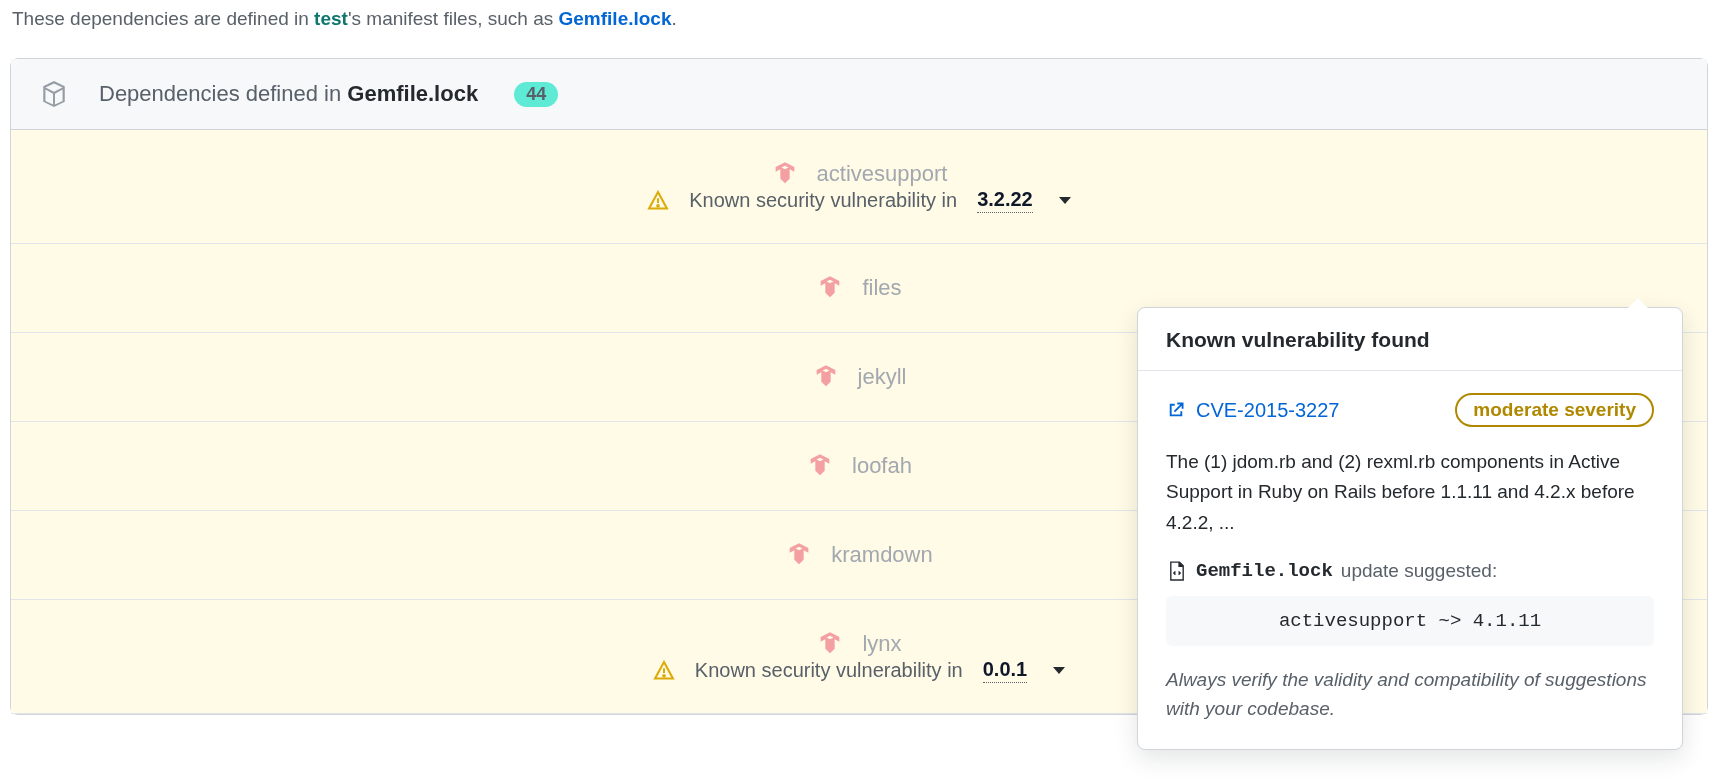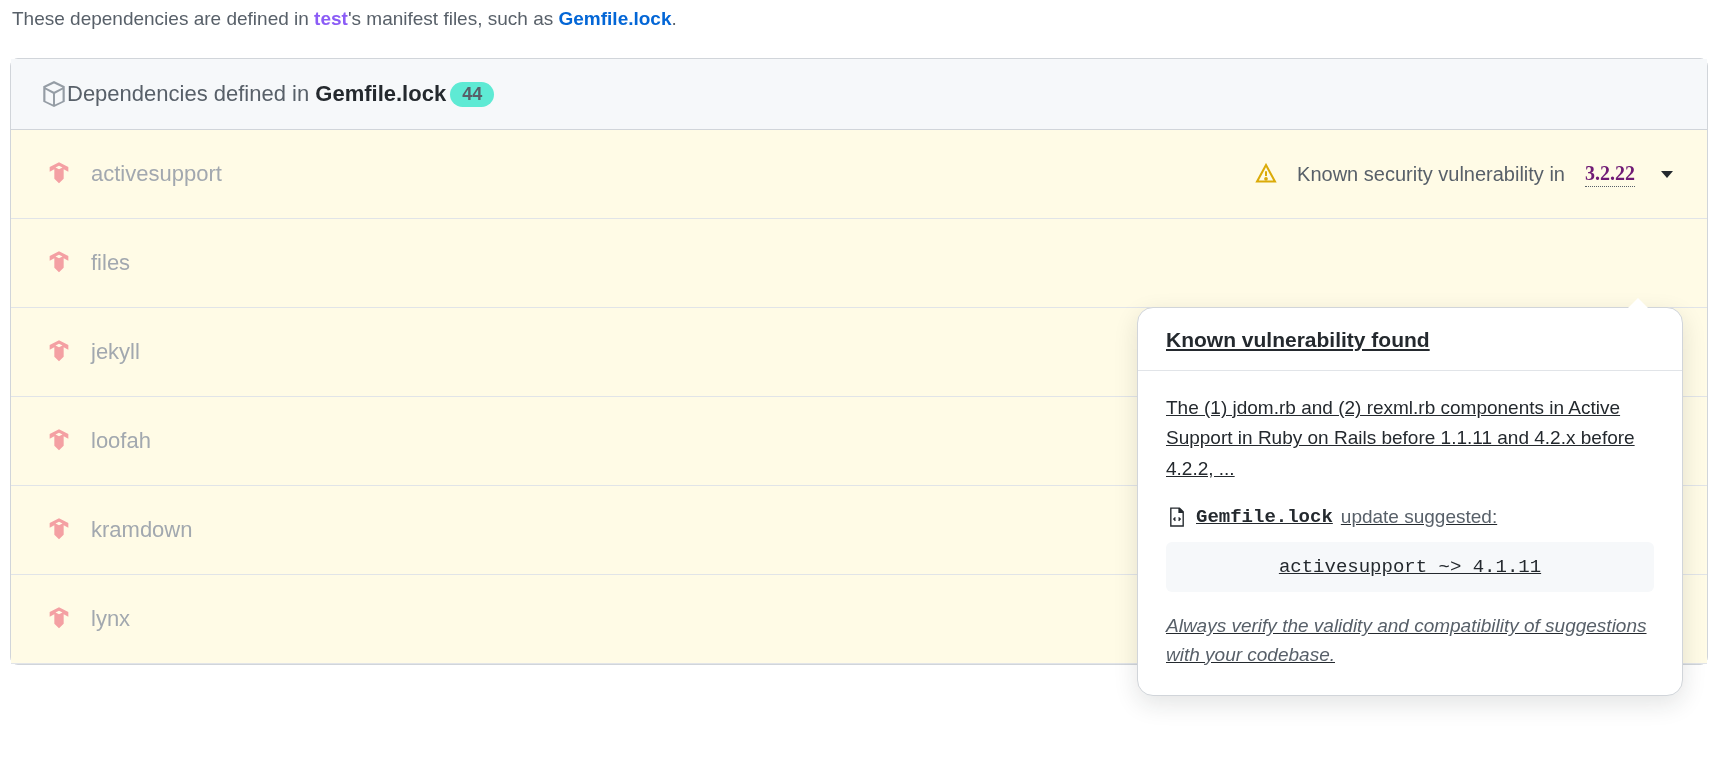--- a/index.html
+++ b/index.html
@@ -10,36 +10,36 @@
     background: #fff;
     width: 1718px;
     height: 780px;
     overflow: hidden;
   }
   .intro {
     padding: 8px 12px 28px 12px;
     color: #586069;
     font-size: 19px;
   }
-  .intro strong { color: #8b5cf6; font-weight: 600; }
+  .intro strong { color: #0f766e; font-weight: 600; }
   .intro a { color: #0366d6; text-decoration: none; font-weight: 600; }
   .panel {
     border: 1px solid #d1d5da;
     border-radius: 8px;
     margin: 0 10px;
     overflow: visible;
     position: relative;
   }
   .panel-header {
     background: #f6f8fa;
     border-bottom: 1px solid #d1d5da;
     padding: 22px 30px;
     display: flex;
     align-items: center;
-    gap: 0;
+    gap: 32px;
     color: #586069;
     font-size: 22px;
   }
   .panel-header strong { color: #24292e; font-weight: 600; }
   .count-badge {
     background: #5eead4;
     color: #586069;
     border-radius: 20px;
     padding: 2px 12px;
     font-size: 18px;
@@ -47,21 +47,21 @@
     margin-left: 4px;
   }
   .dep-row {
     display: flex;
     align-items: center;
     justify-content: space-between;
     padding: 30px 34px;
     border-bottom: 1px solid #e1e4e8;
     position: relative;
   }
-  .dep-row.warn { background: #fffbe6; }
+  .dep-row.warn { background: #fffbe6; flex-direction: column; }
   .dep-left {
     display: flex;
     align-items: center;
     gap: 18px;
   }
   .rubygem-icon {
     width: 28px;
     height: 28px;
     flex-shrink: 0;
   }
@@ -70,44 +70,43 @@
     font-size: 22px;
   }
   .dep-right {
     display: flex;
     align-items: center;
     gap: 20px;
     color: #586069;
     font-size: 20px;
   }
   .dep-right strong.version {
-    font-family: Liberation Serif, serif;
-    color: #701a75;
+    font-family: Liberation Sans, sans-serif;
+    color: #0f172a;
     font-weight: 700;
     border-bottom: 1px dotted #586069;
     padding-bottom: 1px;
   }
   .dropdown-caret {
     width: 0; height: 0;
     border-left: 6px solid transparent;
     border-right: 6px solid transparent;
     border-top: 7px solid #24292e;
     margin-left: 6px;
   }
   .popover {
     position: absolute;
     top: 248px;
     right: 24px;
     width: 546px;
     background: #fff;
     border: 1px solid #d1d5da;
-    border-radius: 16px;
+    border-radius: 8px;
     box-shadow: 0 8px 24px rgba(27,31,35,0.12);
     z-index: 50;
-    text-decoration: underline;
   }
   .popover::before {
     content: "";
     position: absolute;
     top: -10px;
     right: 34px;
     width: 0; height: 0;
     border-left: 10px solid transparent;
     border-right: 10px solid transparent;
     border-bottom: 10px solid #fff;
@@ -286,20 +285,31 @@
       </span>
       <span>Known security vulnerability in</span>
       <strong class="version">0.0.1</strong>
       <span class="dropdown-caret"></span>
     </div>
   </div>
 
   <div class="popover">
     <div class="popover-header">Known vulnerability found</div>
     <div class="popover-body">
+      <div class="cve-row">
+        <a class="cve-link" href="#">
+          <span>
+            <svg width="20" height="20" viewBox="0 0 16 16" fill="#0366d6">
+                <path d="M9 2h5v5h-1.5V4.56L7.28 9.78 6.22 8.72 11.44 3.5H9V2zM3 3h4v1.5H4.5v7h7V9H13v4H3V3z"></path>
+              </svg>
+          </span>
+          <span>CVE-2015-3227</span>
+        </a>
+        <span class="severity-badge">moderate severity</span>
+      </div>
       <div class="cve-desc">The (1) jdom.rb and (2) rexml.rb components in Active Support in Ruby on Rails before 1.1.11 and 4.2.x before 4.2.2, ...</div>
       <div class="suggest-row">
         <span>
           <svg width="22" height="22" viewBox="0 0 16 16" fill="#24292e">
               <path d="M3 1h7l3 3v11H3V1zm1 1v12h8V5h-3V2H4zm2.5 6L5 9.5 6.5 11l.75-.75L6.5 9.5l.75-.75L6.5 8zm3 0l-.75.75.75.75-.75.75.75.75L11 9.5 9.5 8z"></path>
             </svg>
         </span>
         <strong>Gemfile.lock</strong>
           <span> update suggested:</span>
       </div>

